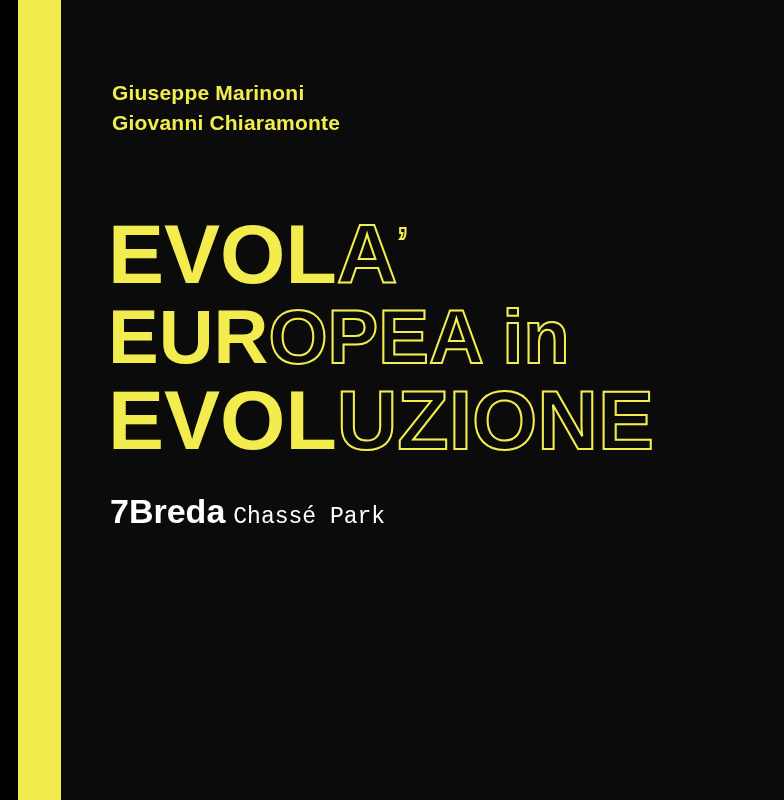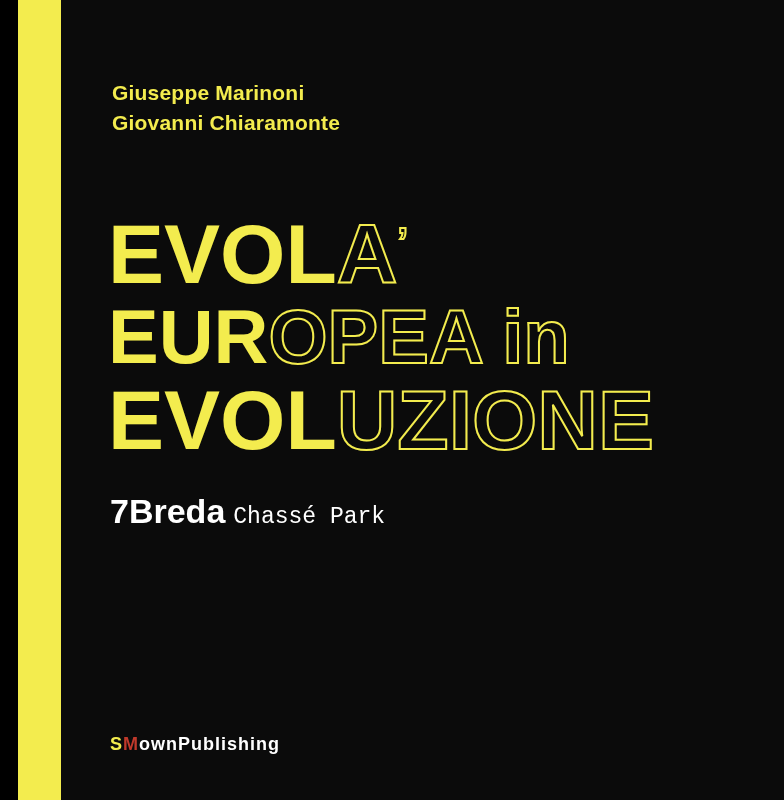--- a/index.html
+++ b/index.html
@@ -141,17 +141,14 @@
   <div class="title-block">
     <div class="tline t1"><span class="solid">EVOL</span><span class="outline">A</span><span class="apos">’</span></div>
     <div class="tline t2"><span class="solid">EUR</span><span class="outline">OPEA</span><span class="outline lower-in"> in</span></div>
     <div class="tline t3"><span class="solid">EVOL</span><span class="outline">UZIONE</span></div>
   </div>
 
   <div class="subtitle">
     <span class="sub-num">7</span><span class="sub-city">Breda</span><span class="sub-park">Chassé Park</span>
   </div>
 
-  <div class="publisher">
-    <span class="pub-s">S</span><span class="pub-m">M</span><span class="pub-rest">ownPublishing</span>
-  </div>
 
 </div>
 
 </body></html>

